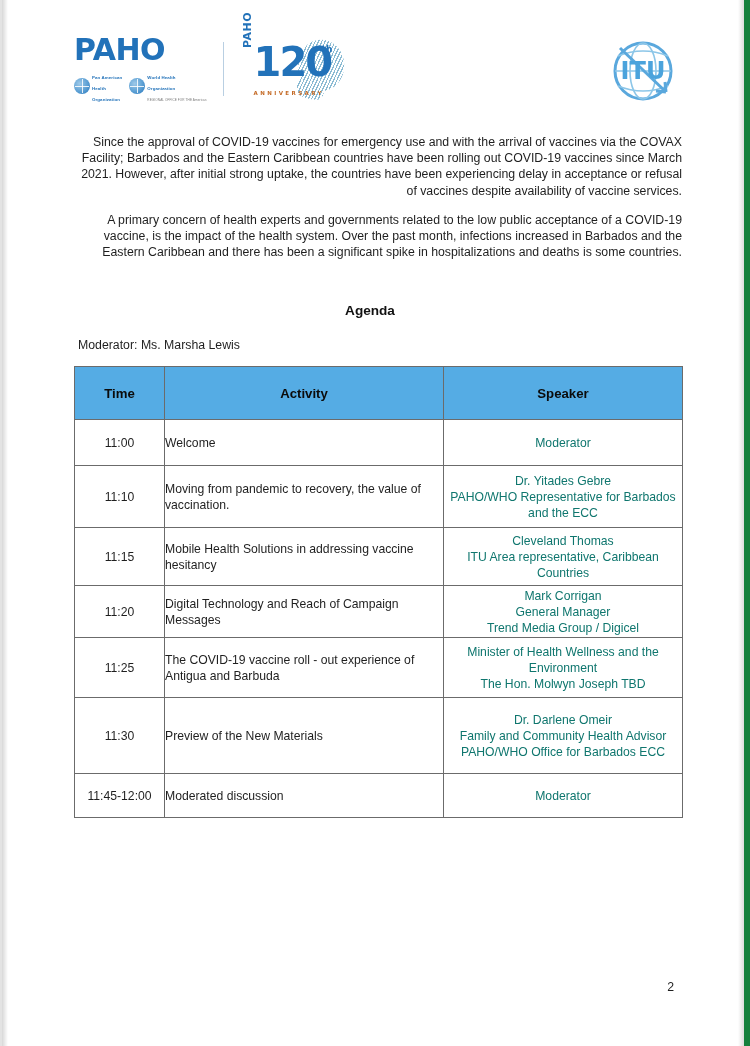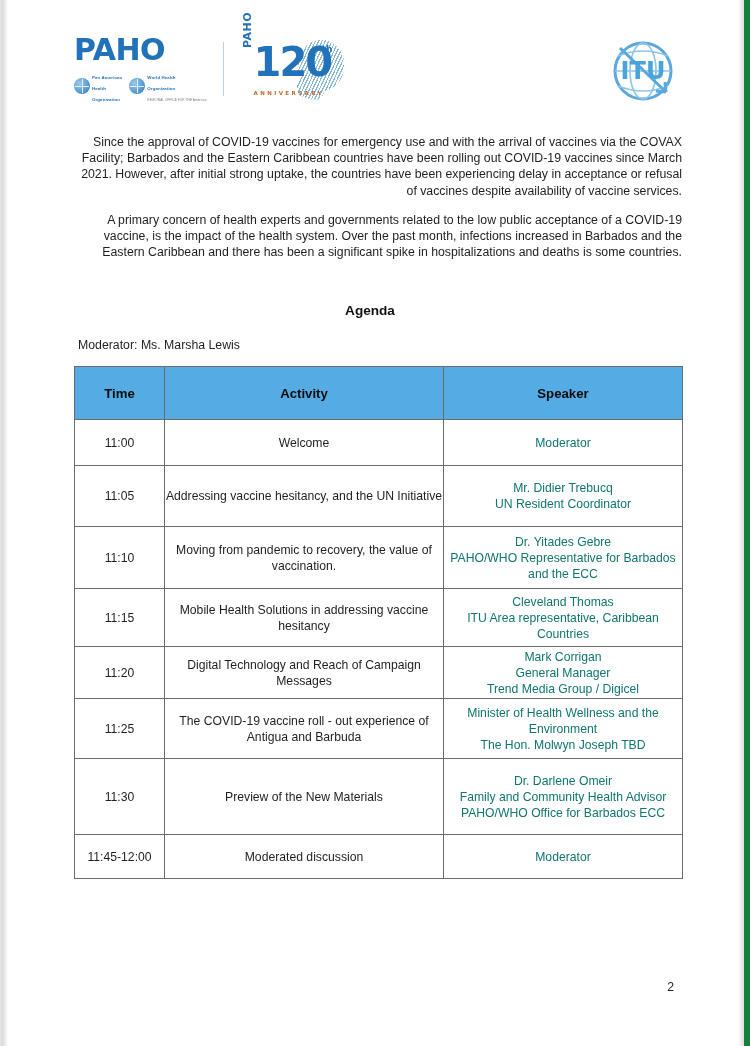--- a/index.html
+++ b/index.html
@@ -250,21 +250,21 @@
   col.c-time    { width: 90px; }
   col.c-act     { width: 279px; }
   col.c-spk     { width: 239px; }
 
   td.time {
     text-align: center;
     font-size: 12.2px;
     color: #1f1f1f;
   }
   td.activity {
-    text-align: center;
+    text-align: left;
     font-size: 12.2px;
     line-height: 16px;
     color: #1f1f1f;
     padding: 0 10px 0 10px;
     border-radius: 11px;
   }
   td.speaker {
     text-align: center;
     font-size: 12.2px;
     line-height: 16px;
@@ -353,25 +353,20 @@
           <th>Activity</th>
           <th>Speaker</th>
         </tr>
       </thead>
       <tbody>
           <tr style="height: 46px;">
             <td class="time">11:00</td>
             <td class="activity">Welcome</td>
             <td class="speaker">Moderator</td>
           </tr>
-          <tr style="height: 61px;">
-            <td class="time">11:05</td>
-            <td class="activity">Addressing vaccine hesitancy, and the UN Initiative</td>
-            <td class="speaker">Mr. Didier Trebucq<br>UN Resident Coordinator</td>
-          </tr>
           <tr style="height: 62px;">
             <td class="time">11:10</td>
             <td class="activity">Moving from pandemic to recovery, the value of vaccination.</td>
             <td class="speaker">Dr. Yitades Gebre<br>PAHO/WHO Representative for Barbados and the ECC</td>
           </tr>
           <tr style="height: 58px;">
             <td class="time">11:15</td>
             <td class="activity">Mobile Health Solutions in addressing vaccine hesitancy</td>
             <td class="speaker">Cleveland Thomas<br>ITU Area representative, Caribbean Countries</td>
           </tr>

